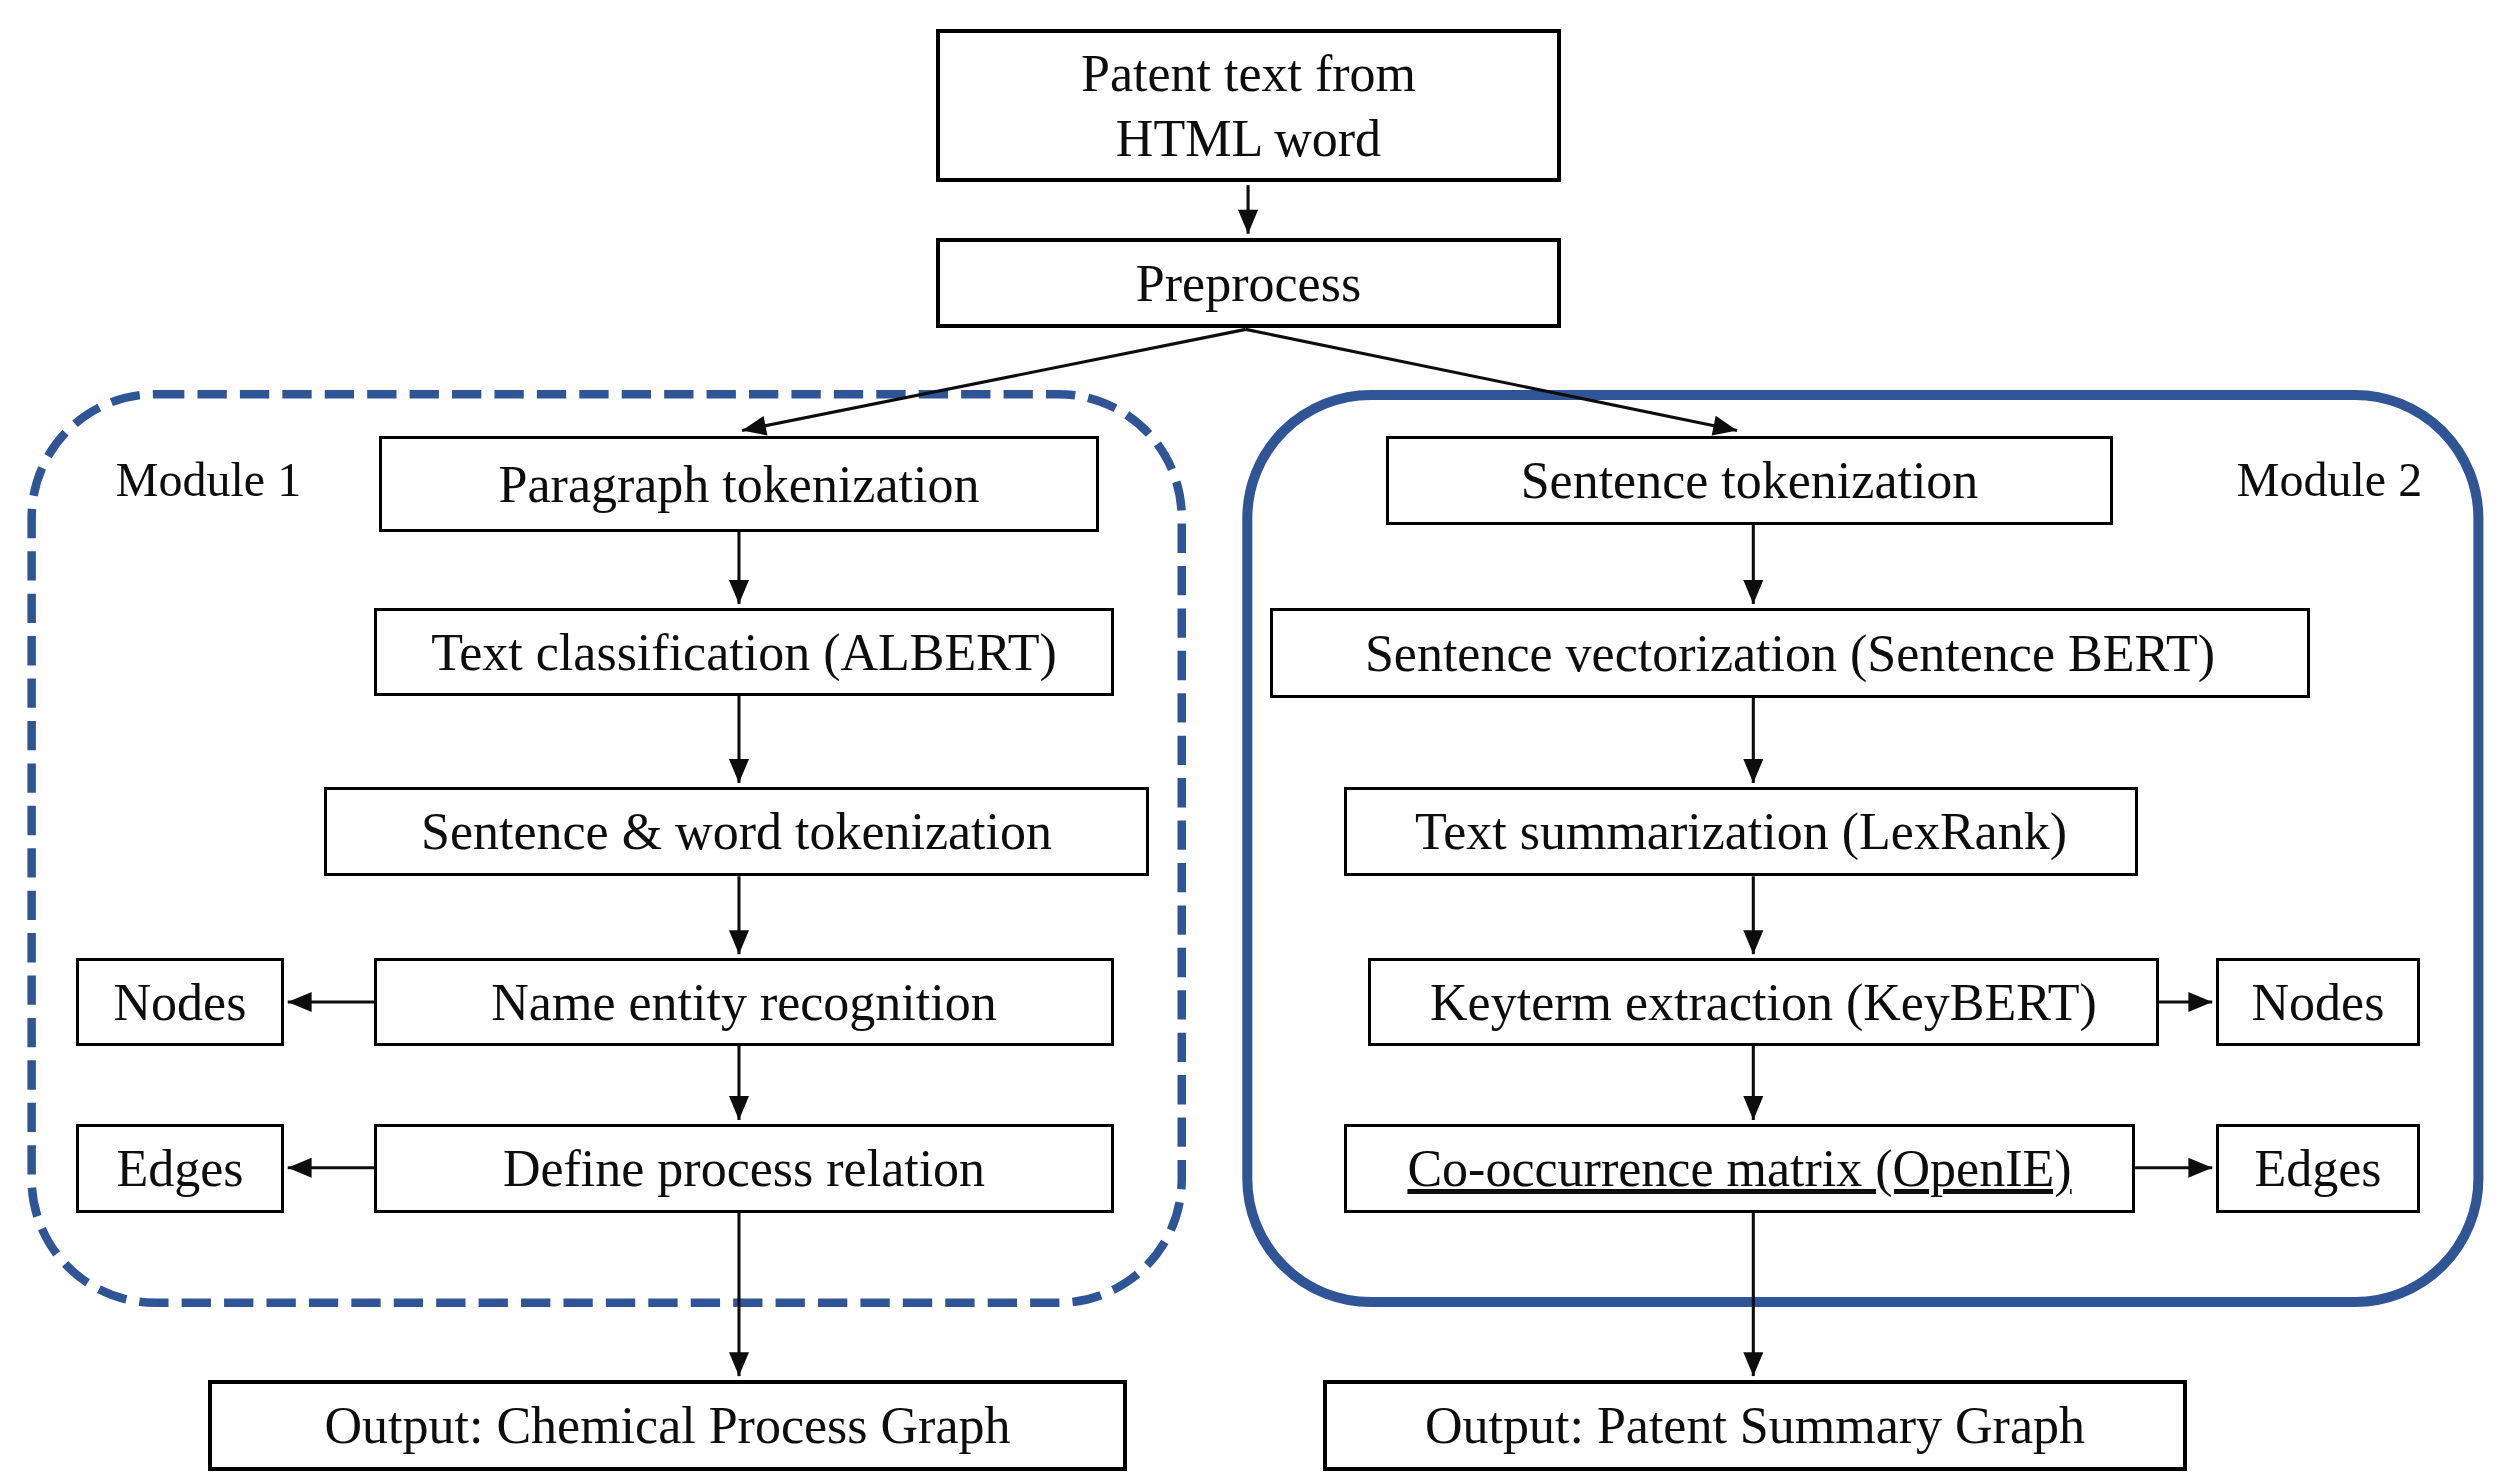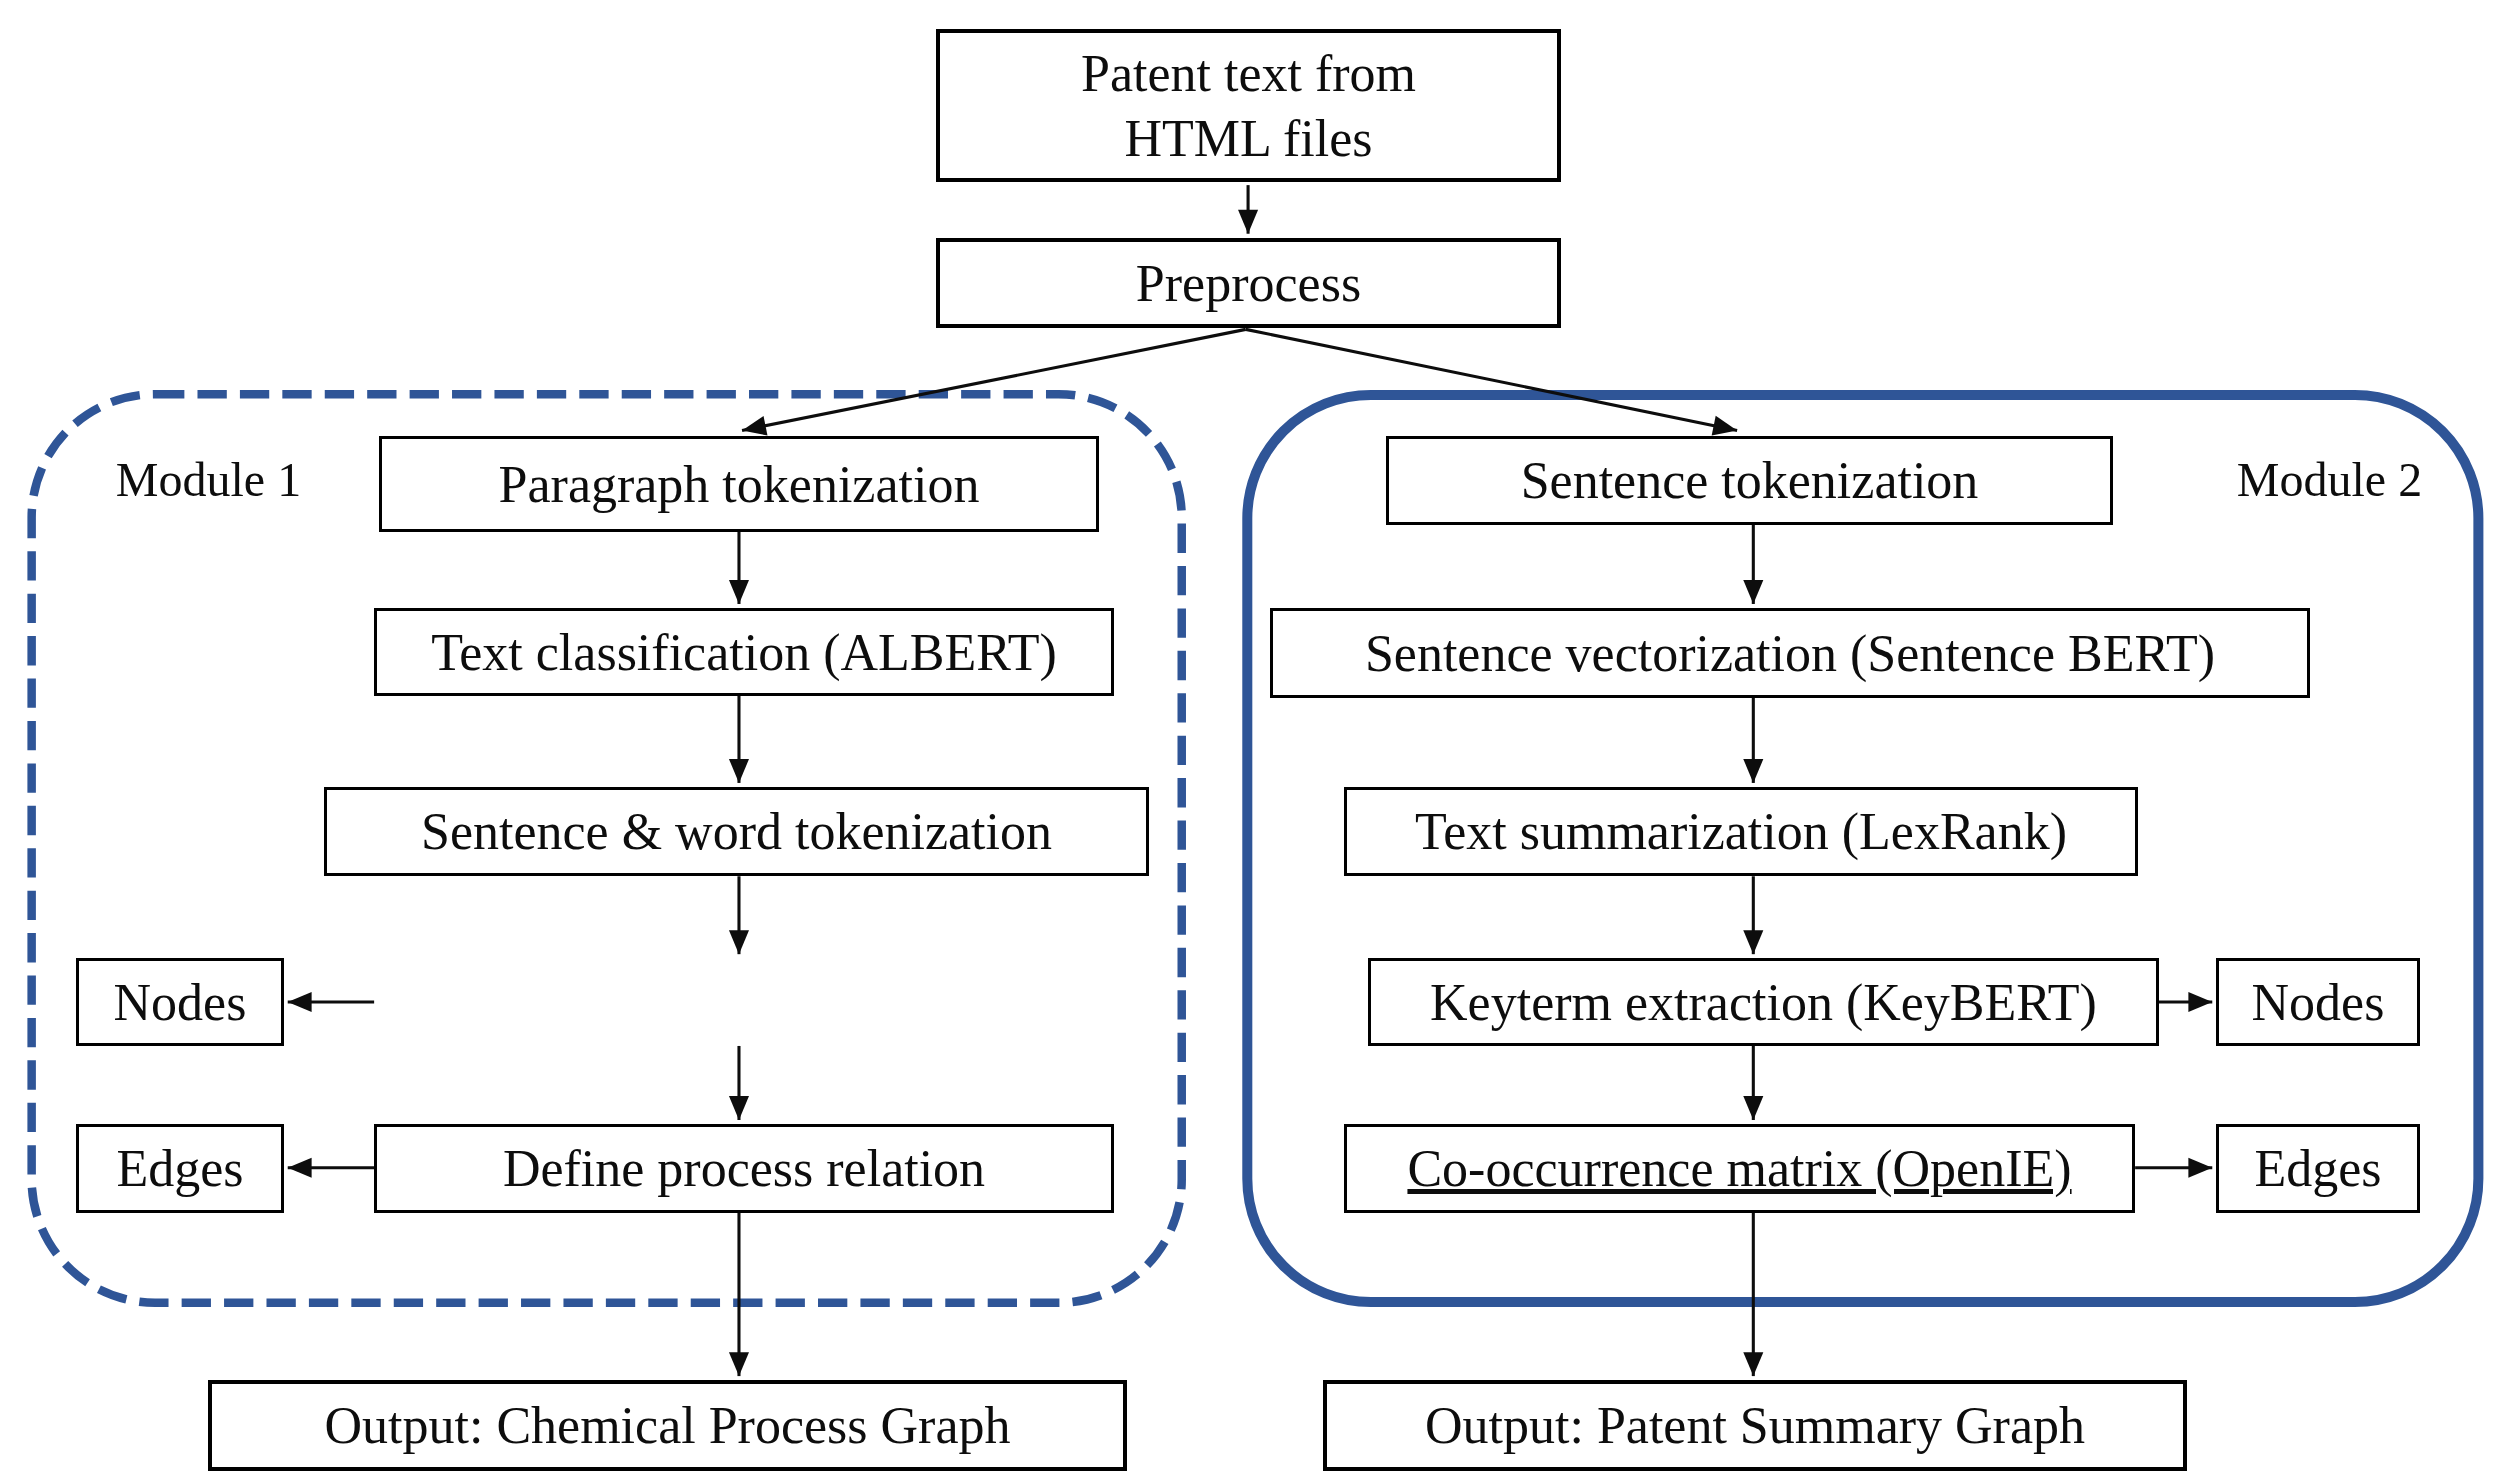--- a/index.html
+++ b/index.html
@@ -78,30 +78,31 @@
     <line class="flow-line" x1="2273" y1="1136" x2="2273" y2="1237" marker-end="url(#arrow)"></line>
     <line class="flow-line" x1="2273" y1="1356" x2="2273" y2="1452" marker-end="url(#arrow)"></line>
     <line class="flow-line" x1="2273" y1="1572" x2="2273" y2="1784" marker-end="url(#arrow)"></line>
 
     <line class="flow-line" x1="2768" y1="1299" x2="2868" y2="1299" marker-end="url(#arrow)"></line>
     <line class="flow-line" x1="2768" y1="1514" x2="2868" y2="1514" marker-end="url(#arrow)"></line>
   </svg>
 
   <div class="box thick" style="left:936px;top:29px;width:625px;height:153px;flex-direction:column;">
     <span>Patent text from</span>
-    <span>HTML files</span>
+    <span>HTML word</span>
   </div>
 
   <div class="box thick" style="left:936px;top:238px;width:625px;height:90px;">Preprocess</div>
 
   <div class="module-label" style="left:81px;top:443px;width:255px;height:73px;">Module 1</div>
 
   <div class="box" style="left:379px;top:436px;width:720px;height:96px;">Paragraph tokenization</div>
   <div class="box" style="left:374px;top:608px;width:740px;height:88px;">Text classification (ALBERT)</div>
   <div class="box" style="left:324px;top:787px;width:825px;height:89px;">Sentence &amp; word tokenization</div>
+  <div class="box" style="left:374px;top:958px;width:740px;height:88px;">Name entity recognition</div>
   <div class="box" style="left:76px;top:958px;width:208px;height:88px;">Nodes</div>
   <div class="box" style="left:374px;top:1124px;width:740px;height:89px;">Define process relation</div>
   <div class="box" style="left:76px;top:1124px;width:208px;height:89px;">Edges</div>
   <div class="box thick" style="left:208px;top:1380px;width:919px;height:91px;">Output: Chemical Process Graph</div>
 
   <div class="module-label" style="left:2202px;top:443px;width:255px;height:73px;text-align:right;">Module 2</div>
 
   <div class="box" style="left:1386px;top:436px;width:727px;height:89px;">Sentence tokenization</div>
   <div class="box" style="left:1270px;top:608px;width:1040px;height:90px;">Sentence vectorization (Sentence BERT)</div>
   <div class="box" style="left:1344px;top:787px;width:794px;height:89px;">Text summarization (LexRank)</div>

